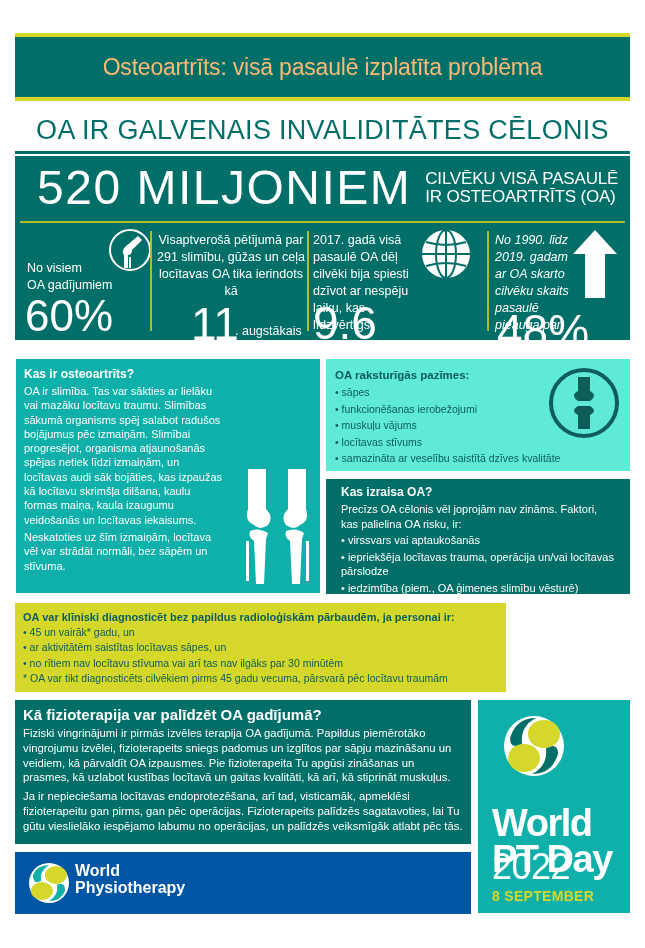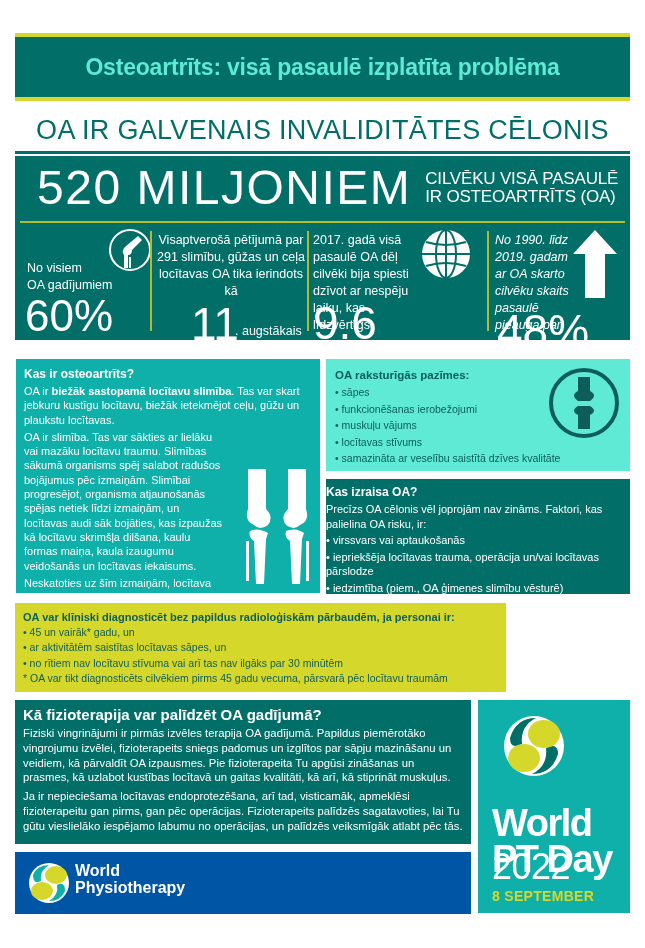--- a/index.html
+++ b/index.html
@@ -1,21 +1,21 @@
 <!DOCTYPE html>
 <html><head>
 <meta charset="utf-8">
 <style>
   * { box-sizing: border-box; margin: 0; padding: 0; }
   body { width: 645px; height: 948px; background: #ffffff; font-family: "Liberation Sans", "DejaVu Sans", sans-serif; position: relative; overflow: hidden; }
   .abs { position: absolute; }
 
   
   .title-banner { left: 15px; top: 33px; width: 615px; height: 68px; background: #016e68; border-top: 4px solid #d5d72a; border-bottom: 4px solid #d5d72a; display: flex; align-items: center; justify-content: center; }
-  .title-banner span { color: #5eead4; font-weight: bold; font-size: 23px; letter-spacing: -0.2px; }
+  .title-banner span { color: #fdba74; font-weight: normal; font-size: 23px; letter-spacing: -0.2px; }
 
   .subtitle { left: 15px; top: 115px; width: 615px; text-align: center; color: #016e68; font-size: 27px; letter-spacing: 0.3px; }
   .subtitle-rule { left: 15px; top: 151px; width: 615px; height: 3px; background: #016e68; }
 
   
   .stats { left: 15px; top: 156px; width: 615px; height: 184px; background: #016e68; }
   .big-row { left: 0; top: 0; width: 615px; height: 64px; display: flex; align-items: center; padding-left: 22px; color: #fff; }
   .big-number { font-size: 48px; letter-spacing: 1.5px; line-height: 1; }
   .big-caption { font-size: 17px; line-height: 18px; margin-left: 14px; letter-spacing: -0.2px; }
   .big-rule { left: 5px; top: 65px; width: 605px; height: 2px; background: #b2bb2f; }
@@ -27,21 +27,21 @@
 
   
   .what-box { left: 15px; top: 358px; width: 306px; height: 236px; background: #0fb0a9; color: #fff; padding: 8px 8px; border: 1px solid #fff; }
   .box-title { font-weight: bold; font-size: 12px; margin-bottom: 3px; }
   .para { font-size: 11px; line-height: 14.3px; margin-bottom: 3px; }
 
   .signs-box { left: 326px; top: 359px; width: 304px; height: 112px; background: #5eead4; color: #0d5e5a; padding: 10px 9px; }
   .signs-box .box-title { color: #0d5e5a; margin-bottom: 3px; font-size: 11.5px; }
   .sign-item { font-size: 10.5px; line-height: 16.5px; }
 
-  .cause-box { left: 326px; top: 479px; width: 304px; height: 115px; background: #016e68; color: #fff; padding: 6px 0; }
+  .cause-box { left: 326px; top: 479px; width: 304px; height: 115px; background: #016e68; color: #fff; padding: 6px 15px; }
   .cause-box .para { font-size: 11px; line-height: 14.5px; margin-bottom: 2px; }
   .cause-item { font-size: 11px; line-height: 14.5px; margin-bottom: 2px; }
 
   .diag-box { left: 15px; top: 603px; width: 491px; height: 89px; background: #d5d72a; color: #0d5e5a; padding: 8px 8px; }
   .diag-title { font-weight: bold; font-size: 11px; margin-bottom: 2px; }
   .diag-item { font-size: 10.5px; line-height: 15.3px; }
 
   .pt-box { left: 15px; top: 700px; width: 456px; height: 144px; background: #016e68; color: #fff; padding: 6px 8px; }
   .pt-title { font-weight: bold; font-size: 15px; margin-bottom: 3px; }
   .pt-box .para { font-size: 11.3px; line-height: 14.8px; margin-bottom: 4px; }
@@ -119,21 +119,20 @@
     <svg class="abs" style="left:78px;top:2px;" width="44" height="68" viewBox="0 0 44 68">
       <path d="M22 0 L44 24 L32 24 L32 68 L12 68 L12 24 L0 24 Z" fill="#fff"></path>
     </svg>
     <div class="abs stat-text" style="left:0;top:4px;width:86px;font-style:italic;">No 1990. līdz 2019. gadam ar OA skarto cilvēku skaits pasaulē pieauga par</div>
     <div class="abs stat-big" style="left:2px;top:80px;">48%</div>
   </div>
 </div>
 
 <div class="abs what-box">
   <div class="box-title">Kas ir osteoartrīts?</div>
-  <div class="para"><span>OA ir </span><b>biežāk sastopamā locītavu slimība</b><span>. Tas var skart jebkuru kustīgu locītavu, biežāk ietekmējot ceļu, gūžu un plaukstu locītavas.</span></div>
   <div class="para" style="width:200px;">OA ir slimība. Tas var sākties ar lielāku vai mazāku locītavu traumu. Slimības sākumā organisms spēj salabot radušos bojājumus pēc izmaiņām. Slimībai progresējot, organisma atjaunošanās spējas netiek līdzi izmaiņām, un locītavas audi sāk bojāties, kas izpaužas kā locītavu skrimšļa dilšana, kaulu formas maiņa, kaula izaugumu veidošanās un locītavas iekaisums.</div>
   <div class="para" style="width:200px;">Neskatoties uz šīm izmaiņām, locītava vēl var strādāt normāli, bez sāpēm un stīvuma.</div>
   <svg class="abs" style="left:228px;top:110px;" width="70" height="115" viewBox="0 0 70 115">
     <g fill="#fff">
       <path d="M4 0 L22 0 L22 40 Q30 48 24 56 Q16 62 10 56 Q0 52 4 40 Z"></path>
       <path d="M6 62 Q14 58 24 64 L22 70 L20 115 L12 115 L10 72 Q4 68 6 62 Z"></path>
       <rect x="2" y="72" width="3" height="40"></rect>
       <path d="M44 0 L62 0 L62 40 Q66 52 56 56 Q50 62 42 56 Q36 48 44 40 Z"></path>
       <path d="M42 62 Q52 58 60 64 L58 70 L56 115 L48 115 L46 72 Q40 68 42 62 Z"></path>
       <rect x="62" y="72" width="3" height="40"></rect>

